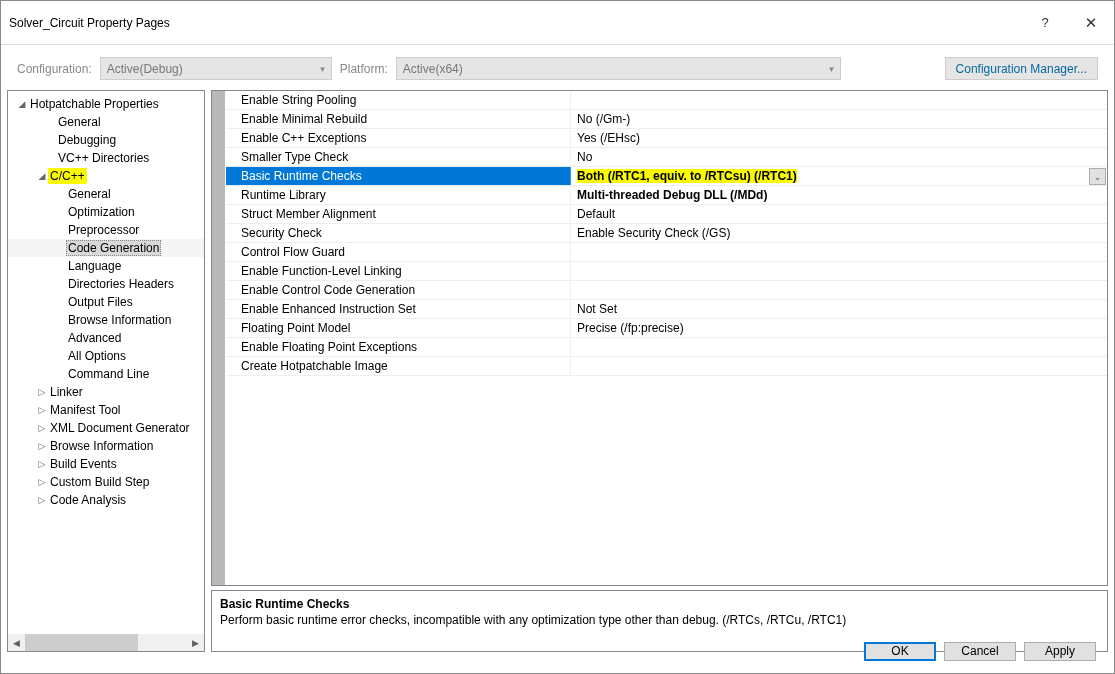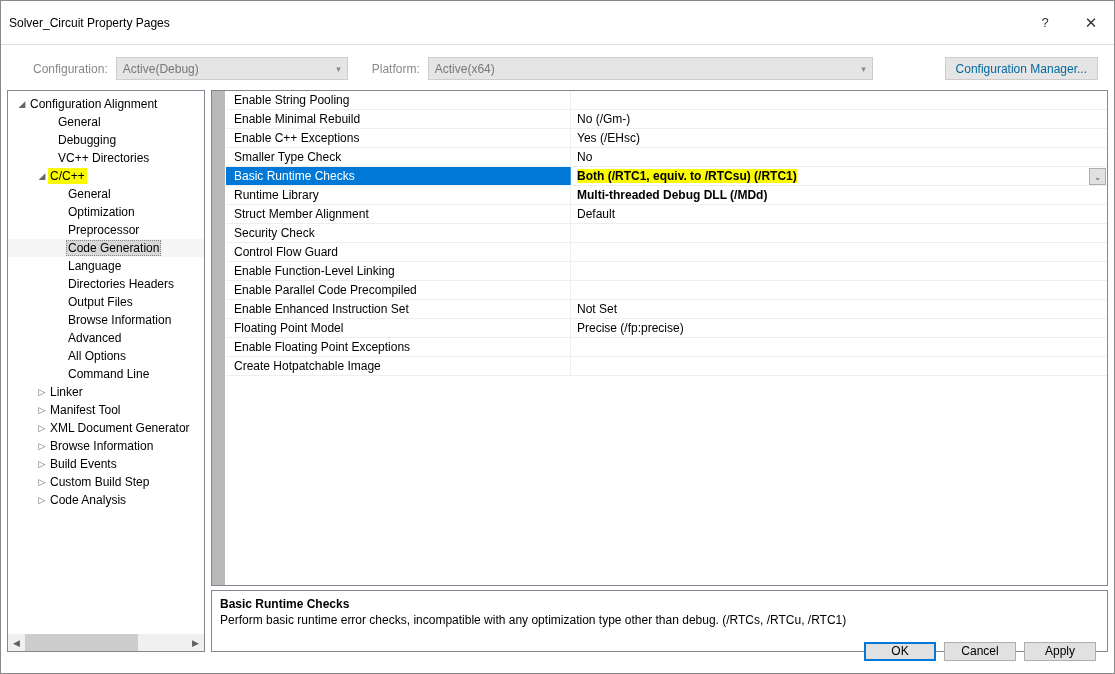--- a/index.html
+++ b/index.html
@@ -4,21 +4,21 @@
 <style>
 * { box-sizing: border-box; margin: 0; padding: 0; }
 body { font-family: "Segoe UI", Tahoma, sans-serif; font-size: 12px; color: #000; background: #fff; width: 1115px; height: 674px; overflow: hidden; border: 1px solid #888; position: relative; }
 
 .titlebar { height: 44px; display: flex; align-items: center; padding-left: 8px; border-bottom: 1px solid #ddd; }
 .titlebar .title { flex: 1; font-size: 12px; }
 .titlebar .win-btn { width: 46px; height: 30px; display: flex; align-items: center; justify-content: center; font-size: 13px; color: #333; }
 .titlebar .win-btn.close { font-size: 15px; }
 
 .toprow { display: flex; align-items: center; gap: 8px; padding: 12px 16px 10px 16px; }
-.toprow label { color: #888; font-size: 12px; margin-left: 16px; }
+.toprow label { color: #888; font-size: 12px; }
 .combo { background: #e5e5e5; border: 1px solid #ccc; height: 23px; display: flex; align-items: center; padding: 0 6px; color: #777; position: relative; }
 .combo.config { width: 232px; }
 .combo.platform { width: 445px; }
 .combo .arrow { position: absolute; right: 6px; font-size: 9px; color: #888; }
 .cfg-mgr-btn { background: #e5e5e5; border: 1px solid #ccc; height: 23px; padding: 0 10px; color: #0369a1; display: flex; align-items: center; margin-left: auto; }
 
 .main { display: flex; padding: 0 6px; height: 562px; }
 
 .tree-wrap { width: 198px; border: 1px solid #828790; margin-right: 6px; position: relative; overflow: hidden; }
 .tree { padding: 4px 0 4px 0; height: calc(100% - 17px); overflow: hidden; }
@@ -36,21 +36,21 @@
 .hscroll { position: absolute; bottom: 0; left: 0; right: 0; height: 17px; background: #f0f0f0; display: flex; align-items: center; }
 .hscroll .arrow-btn { width: 17px; height: 17px; background: #f0f0f0; display:flex; align-items:center; justify-content:center; font-size:9px; color:#606060; }
 .hscroll .track { flex:1; height:17px; background:#f0f0f0; position:relative; }
 .hscroll .thumb { position:absolute; left:0; top:0; height:17px; width:70%; background:#cdcdcd; }
 
 .right-col { flex: 1; display: flex; flex-direction: column; }
 .grid-wrap { flex:1; border: 1px solid #828790; position: relative; display:flex; }
 .gutter { width: 14px; background: #b9b9b9; border-right: 1px solid #fff; }
 .grid { flex:1; }
 .grow { display:flex; height: 19px; border-bottom: 1px solid #eee; font-size: 12px; align-items: center; }
-.grow .gname { width: 345px; padding-left: 8px; border-right: 1px solid #eee; height:100%; display:flex; align-items:center; }
+.grow .gname { width: 345px; padding-left: 15px; border-right: 1px solid #eee; height:100%; display:flex; align-items:center; }
 .grow .gval { flex:1; padding-left: 6px; height:100%; display:flex; align-items:center; position:relative; }
 .grow.sel { background: #0078d7; color: #fff; }
 .grow.sel .gname { border-right: 1px solid #3a9be8; }
 .grow.sel .gval { background: #fff; color: #000; }
 .grow.sel .gval .valtxt { background: #fafa00; font-weight: bold; text-align: center; }
 .grow .bold { font-weight: bold; }
 .dd-btn { position:absolute; right:1px; top:1px; width:17px; height:17px; border:1px solid #adadad; background:#e1e1e1; display:flex; align-items:center; justify-content:center; font-size:9px; color:#555; }
 
 .desc-panel { border: 1px solid #828790; border-top: 1px solid #828790; height: 62px; margin-top: 4px; padding: 6px 8px; font-size: 12px; }
 .desc-panel .dtitle { font-weight: bold; margin-bottom: 2px; }
@@ -81,21 +81,21 @@
   </div>
   <div class="cfg-mgr-btn">Configuration Manager...</div>
 </div>
 
 <div class="main">
 
   <div class="tree-wrap">
     <div class="tree">
       <div class="tree-row indent-0">
         <span class="expander">◢</span>
-        <span class="label">Configuration Alignment</span>
+        <span class="label">Hotpatchable Properties</span>
       </div>
       <div class="tree-row indent-2">
           <span class="label">General</span>
         </div>
       <div class="tree-row indent-2">
           <span class="label">Debugging</span>
         </div>
       <div class="tree-row indent-2">
           <span class="label">VC++ Directories</span>
         </div>
@@ -216,35 +216,38 @@
             </div>
           </div>
           <div class="grow">
             <div class="gname">Struct Member Alignment</div>
             <div class="gval">
               <span class="valtxt">Default</span>
             </div>
           </div>
           <div class="grow">
             <div class="gname">Security Check</div>
+            <div class="gval">
+              <span class="valtxt">Enable Security Check (/GS)</span>
+            </div>
           </div>
           <div class="grow">
             <div class="gname">Control Flow Guard</div>
             <div class="gval">
               <span class="valtxt"></span>
             </div>
           </div>
           <div class="grow">
             <div class="gname">Enable Function-Level Linking</div>
             <div class="gval">
               <span class="valtxt"></span>
             </div>
           </div>
           <div class="grow">
-            <div class="gname">Enable Parallel Code Precompiled</div>
+            <div class="gname">Enable Control Code Generation</div>
             <div class="gval">
               <span class="valtxt"></span>
             </div>
           </div>
           <div class="grow">
             <div class="gname">Enable Enhanced Instruction Set</div>
             <div class="gval">
               <span class="valtxt">Not Set</span>
             </div>
           </div>

